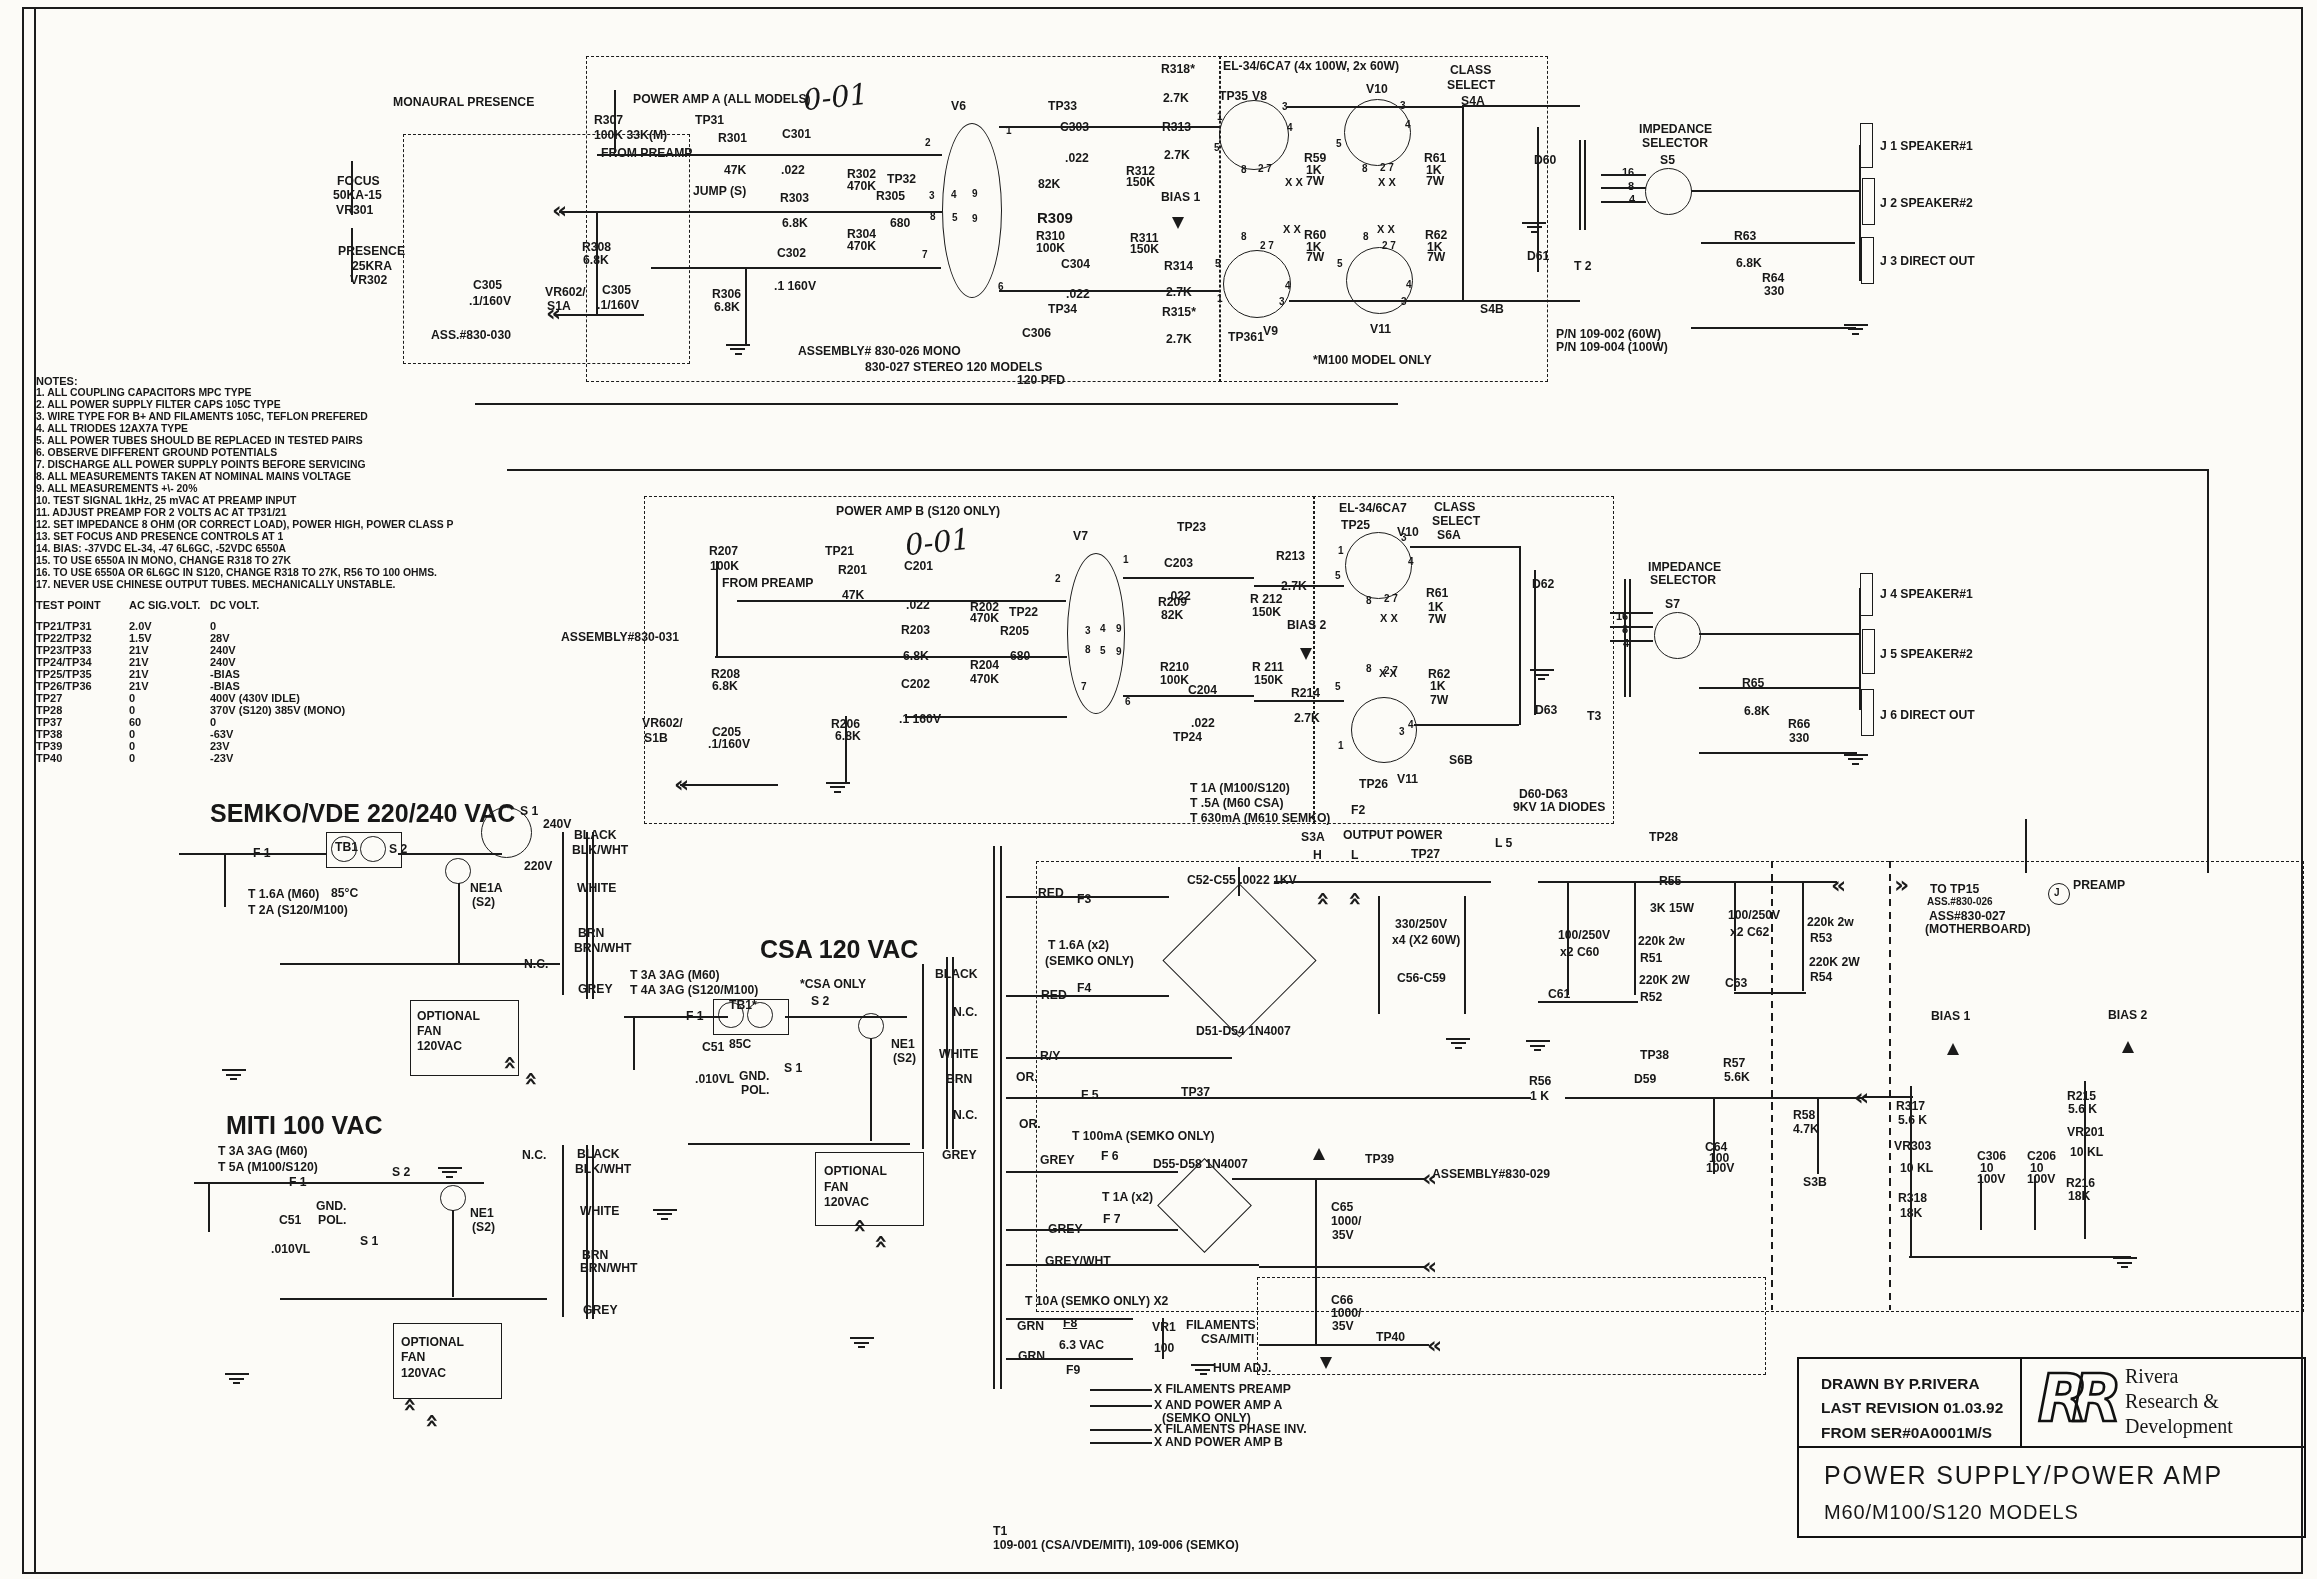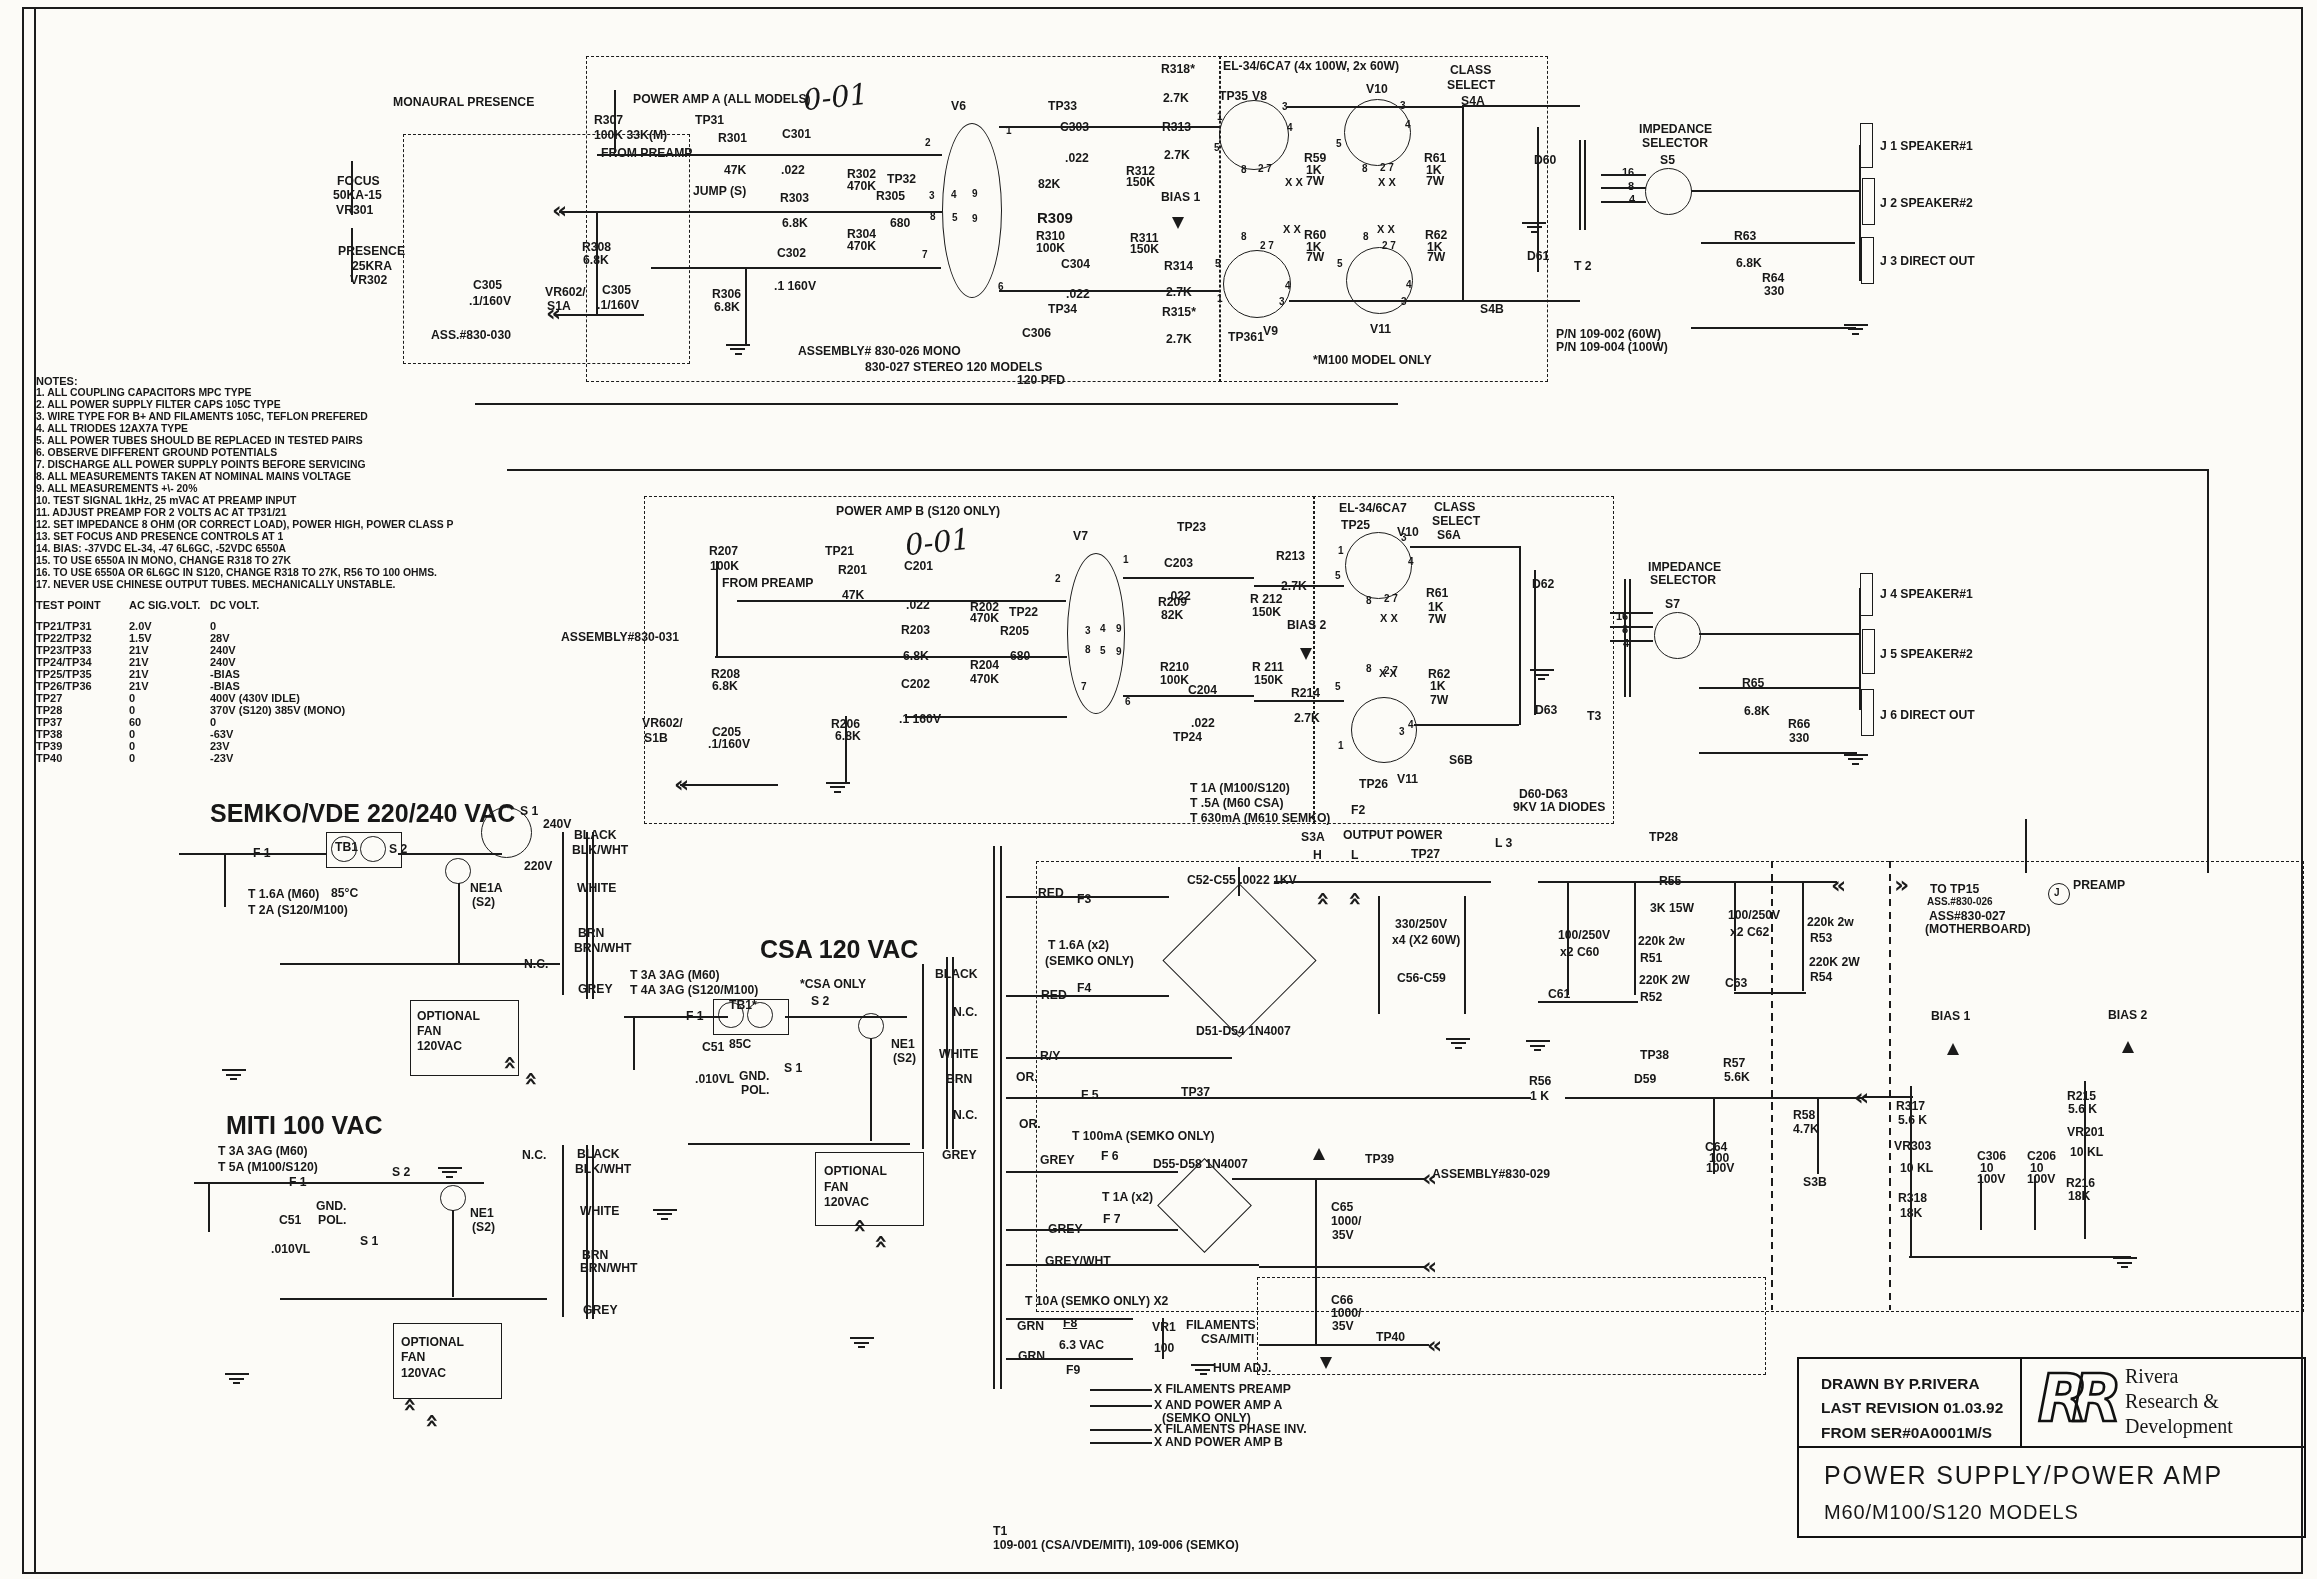--- a/index.html
+++ b/index.html
@@ -476,21 +476,21 @@
     <div class="lb" style="left: 824px; top: 1196px; font-size: 12.2px;">120VAC</div>
     <div class="lb" style="left: 1190px; top: 782px; font-size: 12.2px;">T 1A (M100/S120)</div>
     <div class="lb" style="left: 1190px; top: 797px; font-size: 12.2px;">T .5A (M60 CSA)</div>
     <div class="lb" style="left: 1190px; top: 812px; font-size: 12.2px;">T 630mA (M610 SEMKO)</div>
     <div class="lb" style="left: 1351px; top: 804px; font-size: 12.2px;">F2</div>
     <div class="lb" style="left: 1301px; top: 831px; font-size: 12.2px;">S3A</div>
     <div class="lb" style="left: 1343px; top: 829px; font-size: 12.2px;">OUTPUT POWER</div>
     <div class="lb" style="left: 1313px; top: 849px; font-size: 12.2px;">H</div>
     <div class="lb" style="left: 1351px; top: 849px; font-size: 12.2px;">L</div>
     <div class="lb" style="left: 1411px; top: 848px; font-size: 12.2px;">TP27</div>
-    <div class="lb" style="left: 1495px; top: 837px; font-size: 12.2px;">L 3</div>
+    <div class="lb" style="left: 1495px; top: 837px; font-size: 12.2px;">L 5</div>
     <div class="lb" style="left: 1187px; top: 874px; font-size: 12.2px;">C52-C55 .0022 1KV</div>
     <div class="lb" style="left: 1038px; top: 887px; font-size: 12.2px;">RED</div>
     <div class="lb" style="left: 1077px; top: 893px; font-size: 12.2px;">F3</div>
     <div class="lb" style="left: 1048px; top: 939px; font-size: 12.2px;">T 1.6A (x2)</div>
     <div class="lb" style="left: 1045px; top: 955px; font-size: 12.2px;">(SEMKO ONLY)</div>
     <div class="lb" style="left: 1041px; top: 989px; font-size: 12.2px;">RED</div>
     <div class="lb" style="left: 1077px; top: 982px; font-size: 12.2px;">F4</div>
     <div class="lb" style="left: 1040px; top: 1050px; font-size: 12.2px;">R/Y</div>
     <div class="lb" style="left: 1196px; top: 1025px; font-size: 12.2px;">D51-D54 1N4007</div>
     <div class="lb" style="left: 1395px; top: 918px; font-size: 12.2px;">330/250V</div>

